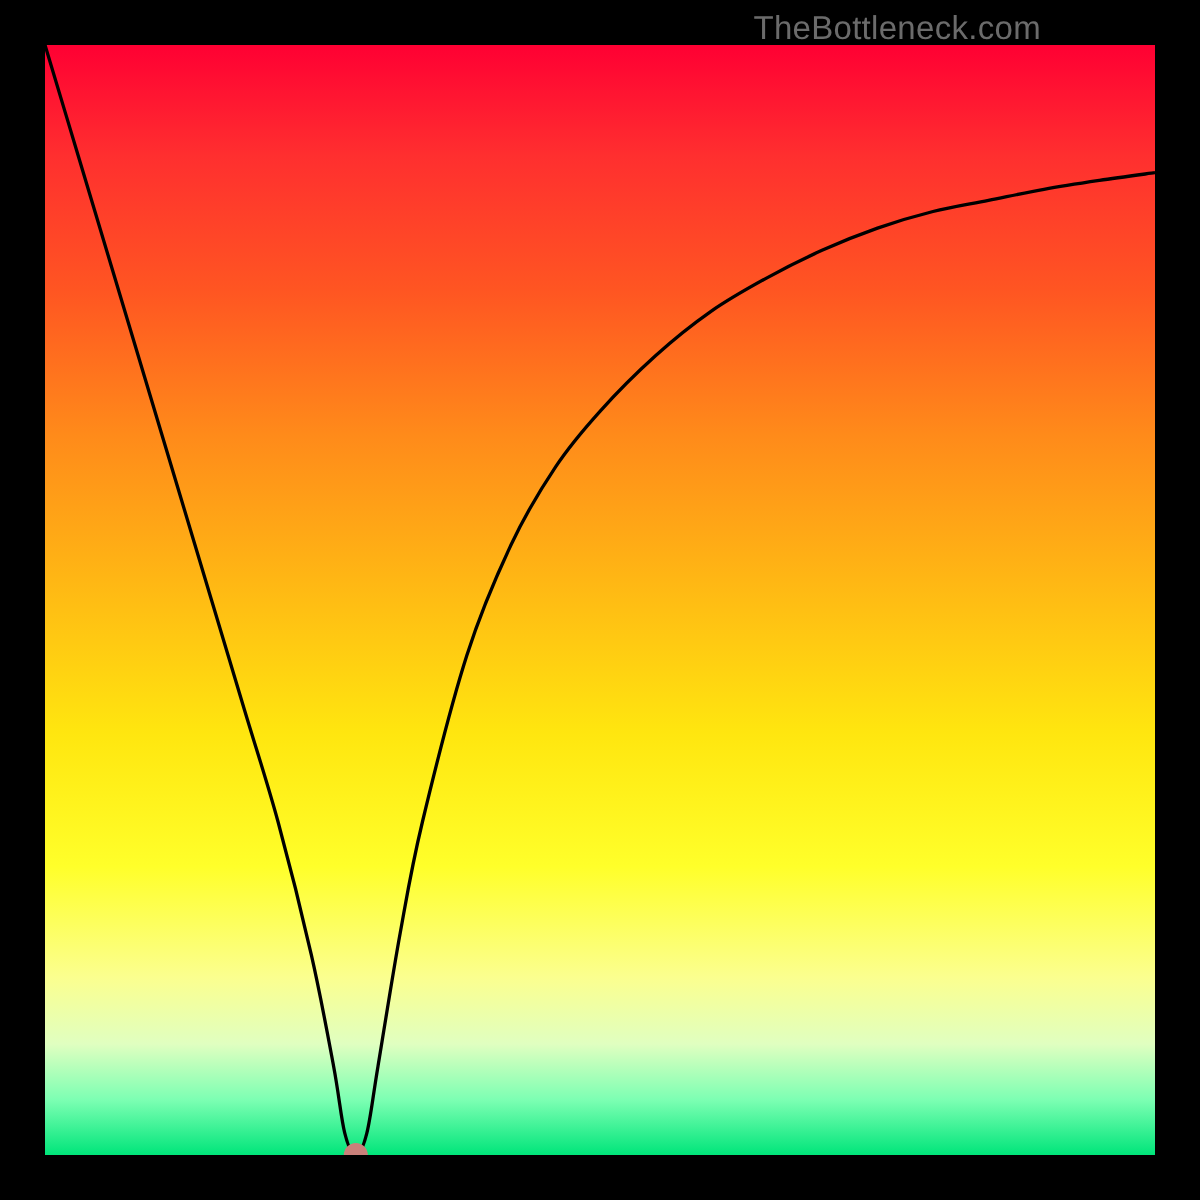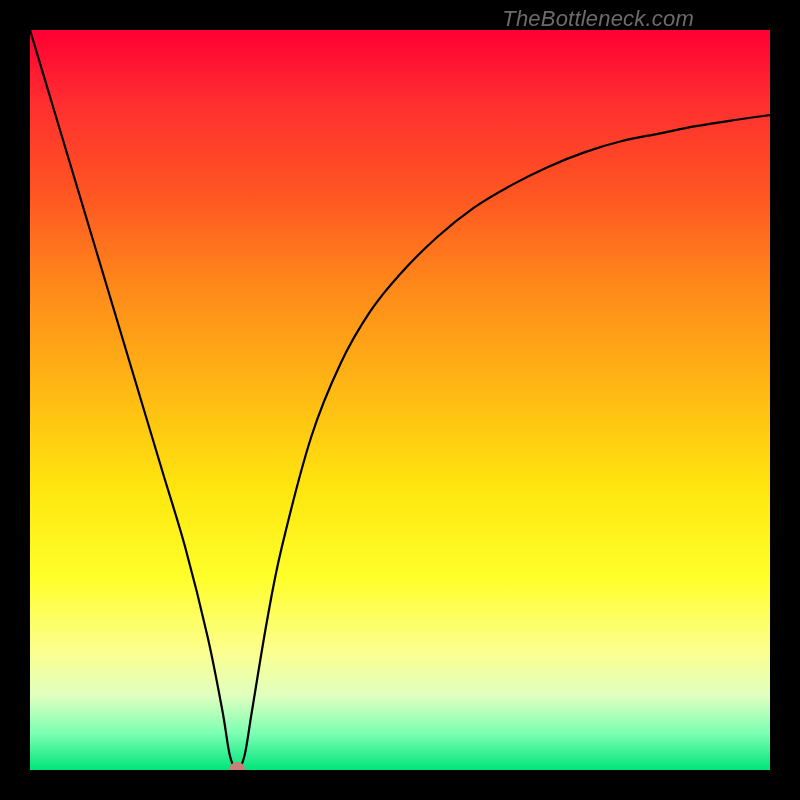--- a/index.html
+++ b/index.html
@@ -9,21 +9,20 @@
     height: 800px;
     background: #000;
     overflow: hidden;
     font-family: Arial, Helvetica, sans-serif;
   }
   .outer {
     position: relative;
     width: 708px;
     height: 800px;
     background: #000;
-    font-style: italic;
   }
   .plot-area {
     position: absolute;
     left: 30px;
     top: 30px;
     width: 740px;
     height: 740px;
     
     background: linear-gradient(to bottom,
       #ff0033 0%,

